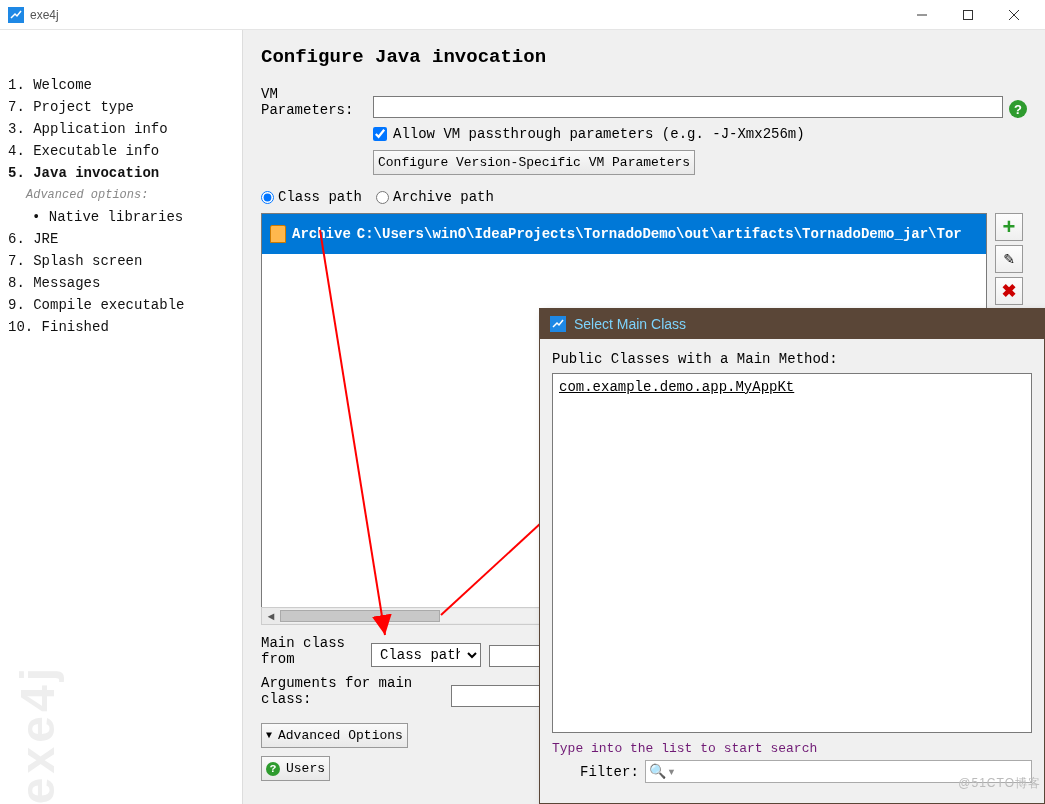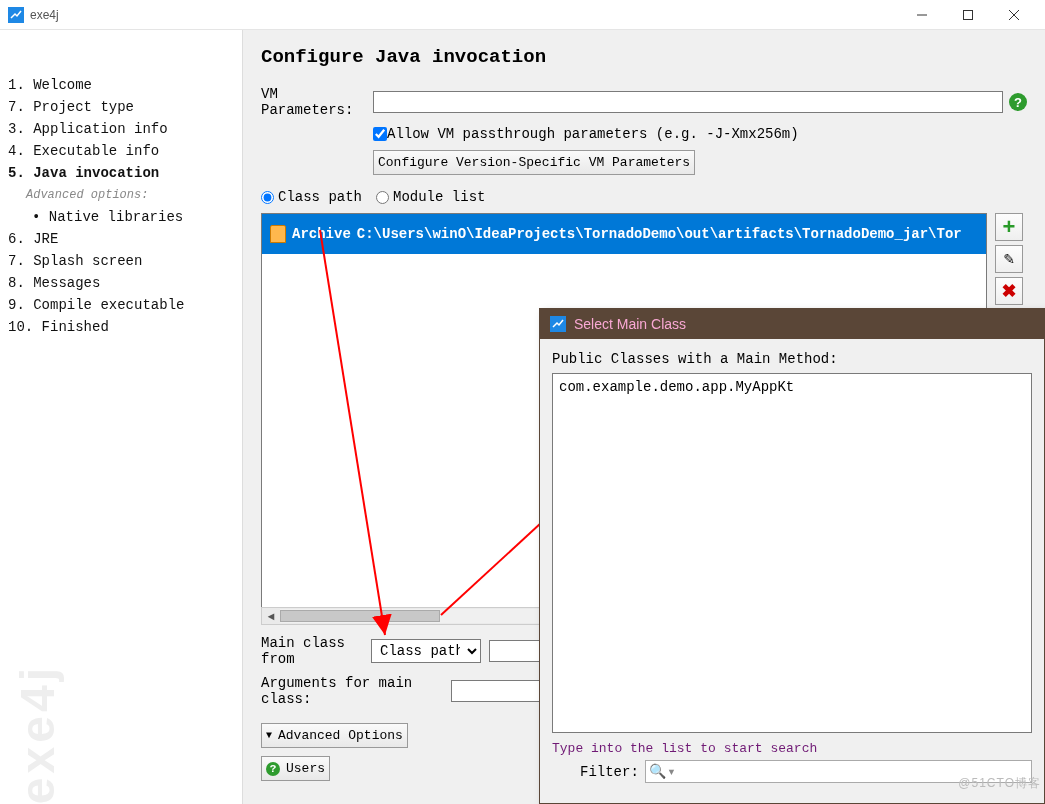--- a/index.html
+++ b/index.html
@@ -18,27 +18,27 @@
 .sidebar ol { list-style: none; margin-top: 34px; }
 .sidebar li { font-family: Consolas, 'Courier New', monospace; font-size: 14px; line-height: 22px; color: #111; cursor: pointer; white-space: nowrap; }
 .sidebar li.active { font-weight: bold; }
 .sidebar li.sub-head { color: #888; font-size: 12px; font-style: italic; padding-left: 18px; }
 .sidebar li.sub-item { padding-left: 24px; }
 .sidebar .watermark { position: absolute; bottom: 0; left: 10px; font-size: 48px; font-weight: bold; color: #eee; writing-mode: vertical-rl; transform: rotate(180deg); letter-spacing: 4px; pointer-events: none; }
 
 .main { flex: 1; background: #f0f0f0; padding: 16px 18px 10px 18px; position: relative; }
 .main h2 { font-family: Consolas, 'Courier New', monospace; font-size: 19px; font-weight: bold; margin-bottom: 18px; }
 
-.row { display: flex; align-items: center; margin-bottom: 8px; }
+.row { display: flex; align-items: flex-end; margin-bottom: 8px; }
 .row .label { font-family: Consolas, 'Courier New', monospace; font-size: 14px; width: 112px; }
 .row input[type="text"] { flex: 1; border: 1px solid #7a7a7a; height: 22px; padding: 2px 4px; font-family: Consolas, 'Courier New', monospace; background: #fff; }
 .help-icon { width: 18px; height: 18px; border-radius: 50%; background: #2e9b2e; color: #fff; font-weight: bold; display: flex; align-items: center; justify-content: center; font-size: 13px; margin-left: 6px; cursor: pointer; }
 
 .indent-block { padding-left: 112px; margin-bottom: 8px; }
-.checkbox-row { display: flex; align-items: center; font-family: Consolas, 'Courier New', monospace; font-size: 14px; }
+.checkbox-row { display: flex; align-items: center; gap: 6px; font-family: Consolas, 'Courier New', monospace; font-size: 14px; }
 .checkbox-row input[type="checkbox"] { width: 14px; height: 14px; }
 .btn { font-family: Consolas, 'Courier New', monospace; font-size: 13px; padding: 4px 4px; border: 1px solid #999; background: linear-gradient(#fafafa, #e8e8e8); cursor: pointer; }
 
 .radio-row { display: flex; gap: 14px; margin: 10px 0 8px 0; font-family: Consolas, 'Courier New', monospace; font-size: 14px; }
 .radio-row label { display: flex; align-items: center; gap: 4px; cursor: pointer; }
 
 .listbox-wrap { position: relative; margin-bottom: 8px; }
 .listbox { border: 1px solid #7a7a7a; background: #fff; height: 395px; overflow: auto; }
 .listbox .item { display: flex; align-items: center; height: 40px; padding: 0 20px 0 8px; font-family: Consolas, 'Courier New', monospace; font-size: 14px; }
 .listbox .item.selected { background: #0078d7; color: #fff; }
@@ -59,26 +59,26 @@
 .adv-btn .tri { font-size: 10px; }
 
 
 .hscroll { height: 18px; background: #eaeaea; display: flex; align-items: center; border: 1px solid #ccc; margin-top: -1px; }
 .hscroll .arrow { width: 18px; text-align: center; font-size: 11px; color: #555; cursor: pointer; }
 .hscroll .track { flex: 1; height: 14px; background: #f0f0f0; position: relative; }
 .hscroll .thumb { position: absolute; left: 0; top: 1px; height: 12px; width: 160px; background: #c8c8c8; border: 1px solid #aaa; }
 
 
 .dialog { position: absolute; left: 539px; top: 308px; width: 506px; height: 496px; background: #f0f0f0; border: 1px solid #5a4637; box-shadow: 4px 4px 8px rgba(0,0,0,.25); }
-.dialog .d-title { background: #5a4637; color: #f9a8d4; height: 30px; display: flex; align-items: center; padding: 0 10px; font-size: 14px; }
+.dialog .d-title { background: #5a4637; color: #7dd3fc; height: 30px; display: flex; align-items: center; padding: 0 10px; font-size: 14px; }
 .dialog .d-title .app-icon { width: 16px; height: 16px; margin-right: 8px; }
 .dialog .d-body { padding: 12px; font-family: Consolas, 'Courier New', monospace; font-size: 14px; }
 .dialog .d-label { margin-bottom: 6px; }
 .dialog .d-list { border: 1px solid #7a7a7a; background: #fff; height: 360px; padding: 4px; }
-.dialog .d-list .entry { padding: 1px 2px; }
+.dialog .d-list .entry { padding: 1px 2px; text-decoration: underline; }
 .dialog .hint { color: #701a75; font-size: 13px; margin: 8px 0 4px 0; }
 .dialog .filter-row { display: flex; align-items: center; gap: 6px; margin-left: 28px; }
 .dialog .filter-row .search { flex: 1; border: 1px solid #aaa; background: #fff; display: flex; align-items: center; padding: 2px 4px; color: #888; }
 .dialog .filter-row .mag { margin-right: 2px; }
 
 
 .arrow-svg { position: absolute; left: 265px; top: 210px; pointer-events: none; }
 
 
 .corner-wm { position: absolute; right: 4px; bottom: 12px; font-size: 12px; color: #bbb; letter-spacing: 1px; z-index: 50; }
@@ -151,21 +151,21 @@
       <button class="btn">Configure Version-Specific VM Parameters</button>
     </div>
 
     <div class="radio-row">
       <label>
           <input type="radio" name="pt" checked="" style="">
           <span>Class path</span>
         </label>
       <label>
           <input type="radio" name="pt" style="">
-          <span>Module list</span>
+          <span>Archive path</span>
         </label>
     </div>
 
     <div class="listbox-wrap" style="margin-right:40px;">
       <div class="listbox">
         <div class="item selected">
           <span class="archive-icon"></span>
           <span class="archive-label">Archive</span>
           <span class="path">C:\Users\winO\IdeaProjects\TornadoDemo\out\artifacts\TornadoDemo_jar\Tor</span>
         </div>

